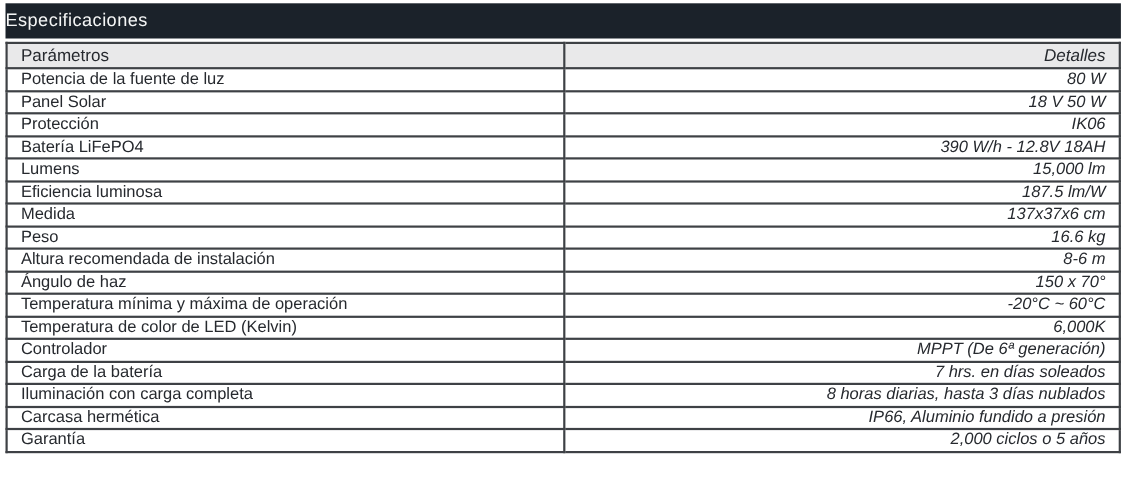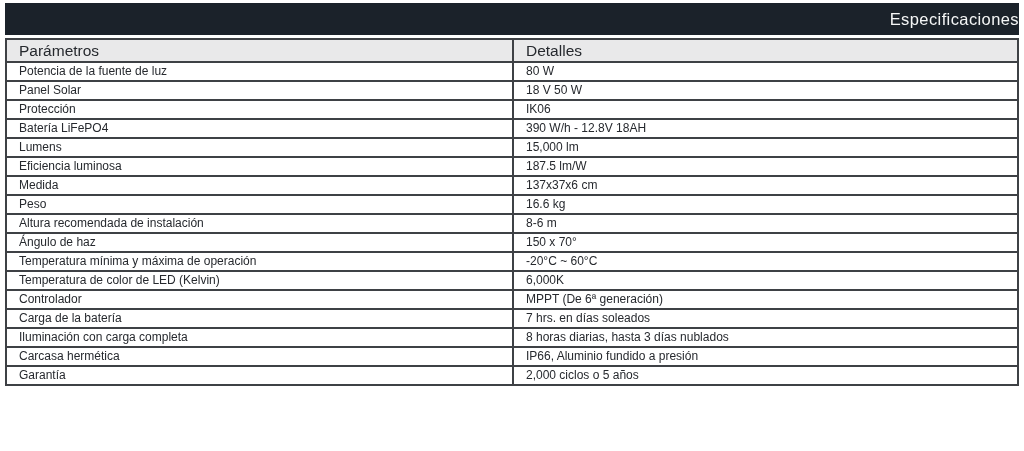--- a/index.html
+++ b/index.html
@@ -16,47 +16,47 @@
     font-family:"Liberation Sans", sans-serif;
     color:var(--text);
   }
   .wrap{
     position:absolute;left:5px;top:3px;width:1014px;
   }
   .title-bar{
     height:32px;
     background:var(--title-bg);
     color:var(--title-text);
-    display:flex;align-items:center;justify-content:flex-end;
+    display:flex;align-items:center;justify-content:flex-start;
     font-size:16.5px;letter-spacing:0.4px;
   }
   .spec-table{
     width:100%;
     margin-top:3px;
     border-collapse:collapse;
     table-layout:fixed;
     border-radius:32px;
   }
   .spec-table th,.spec-table td{
     border:2px solid var(--border);
-    font-size:12px;
+    font-size:15px;
     line-height:1.1;
     padding:1px 12px;
     white-space:nowrap;
     overflow:hidden;
   }
   .spec-table th{
     background:var(--subheader-bg);
     font-weight:normal;
     height:23px;
     font-size:15.5px;
   }
   .spec-table td{height:19px;}
   th.param-col, td.param-cell{text-align:left;}
-  th.value-col, td.value-cell{text-align:left;}
+  th.value-col, td.value-cell{text-align:right;font-style:italic;}
   col.c1{width:50.1%;}
   col.c2{width:49.9%;}
 </style>
 </head>
 <body>
 
 <div class="wrap">
   <div class="title-bar">
     <span>Especificaciones</span>
   </div>

